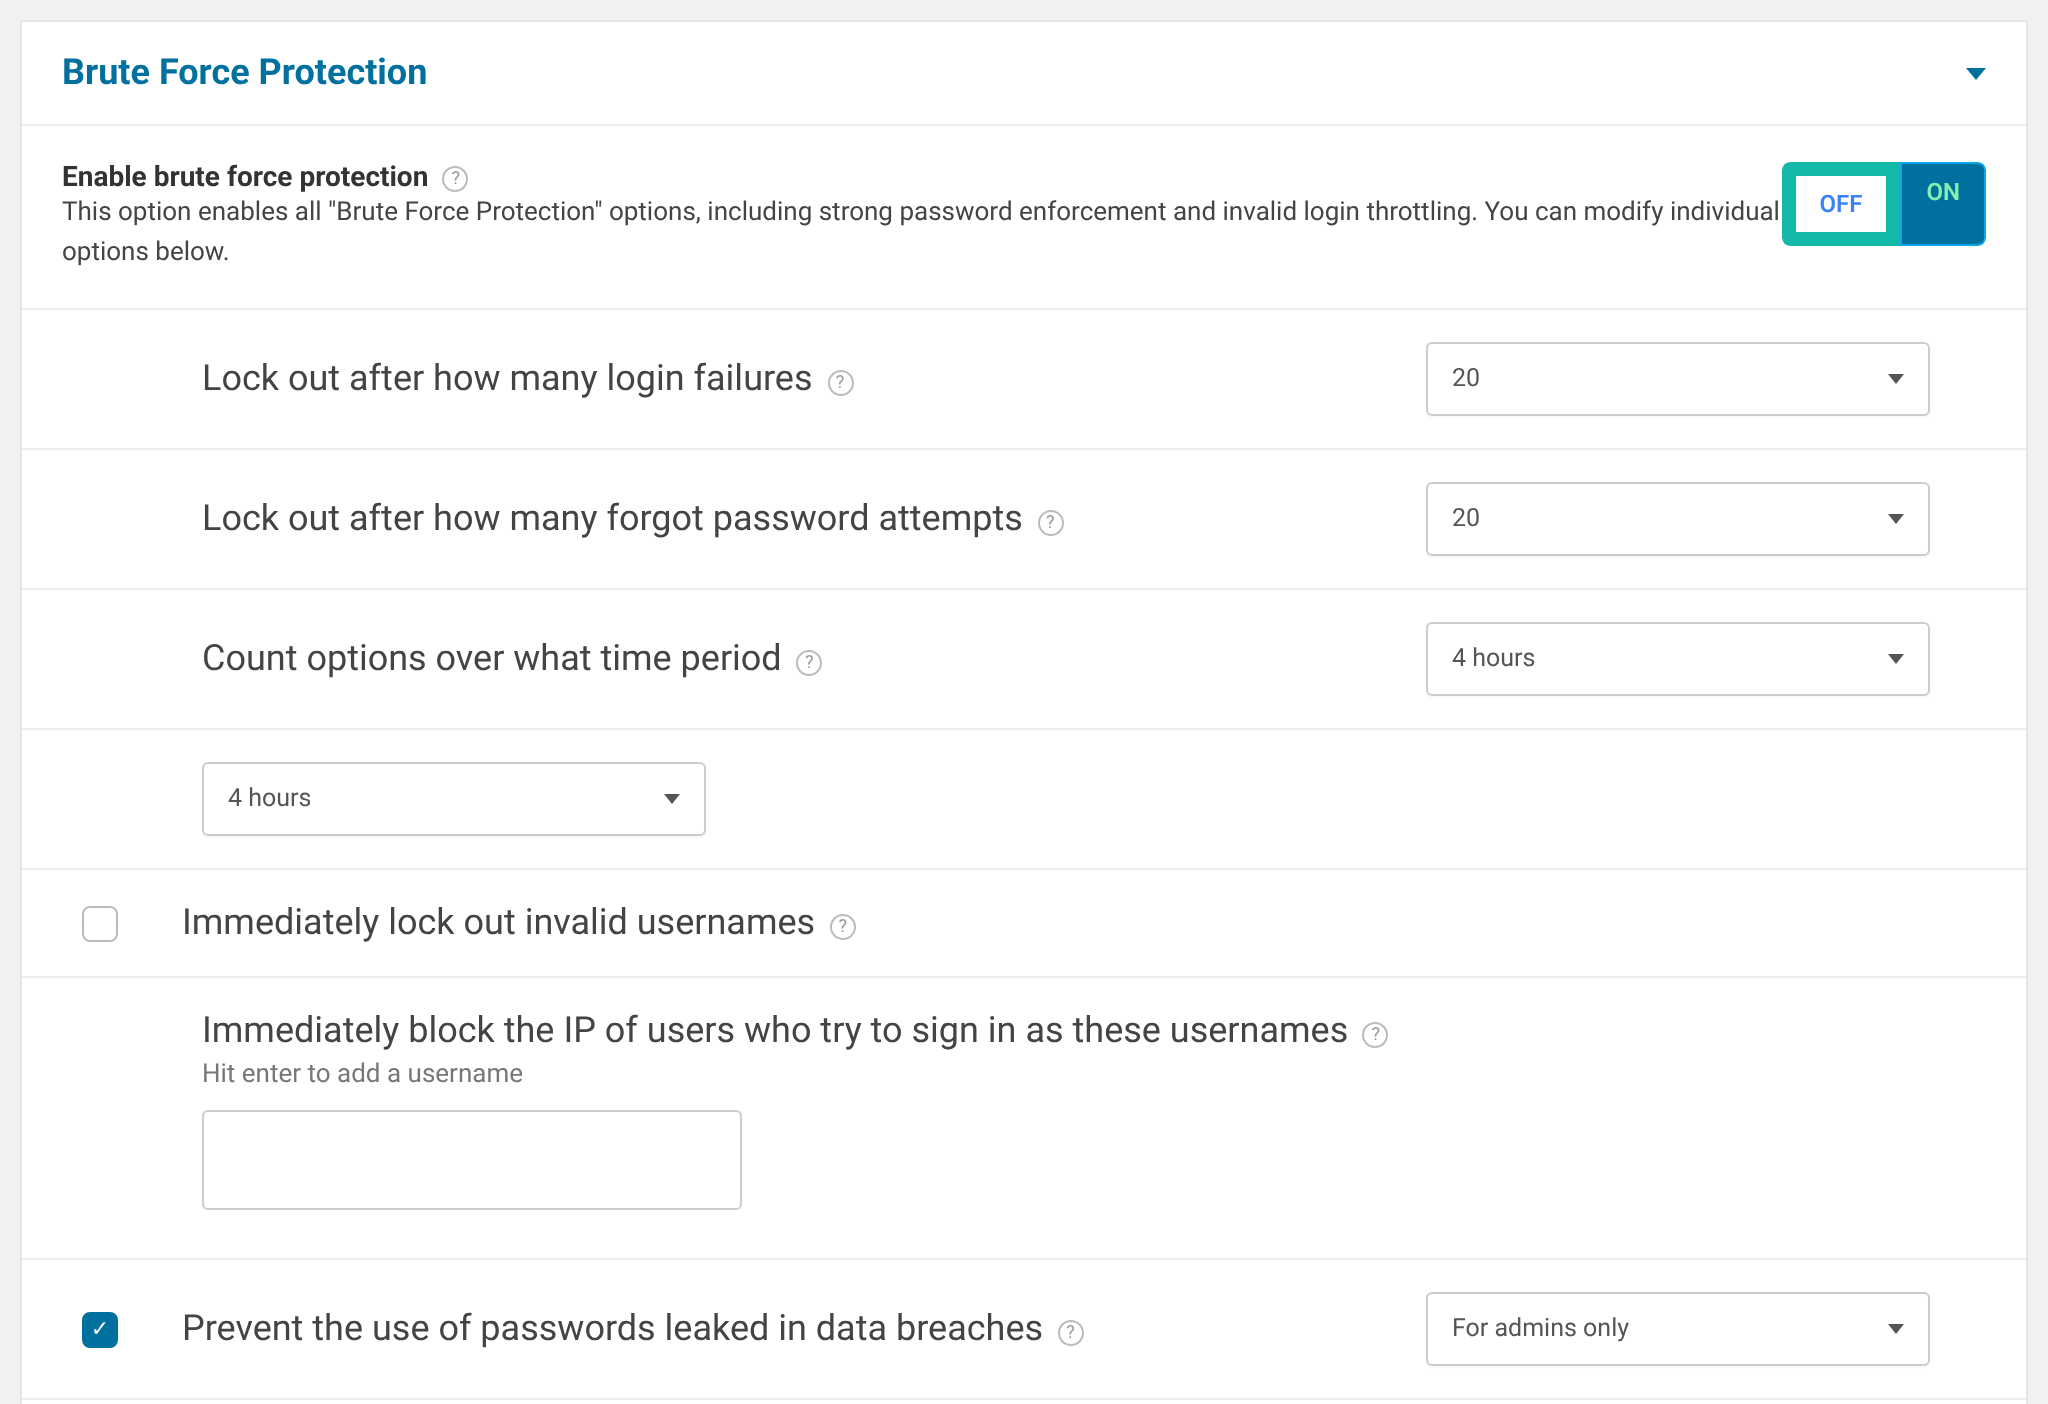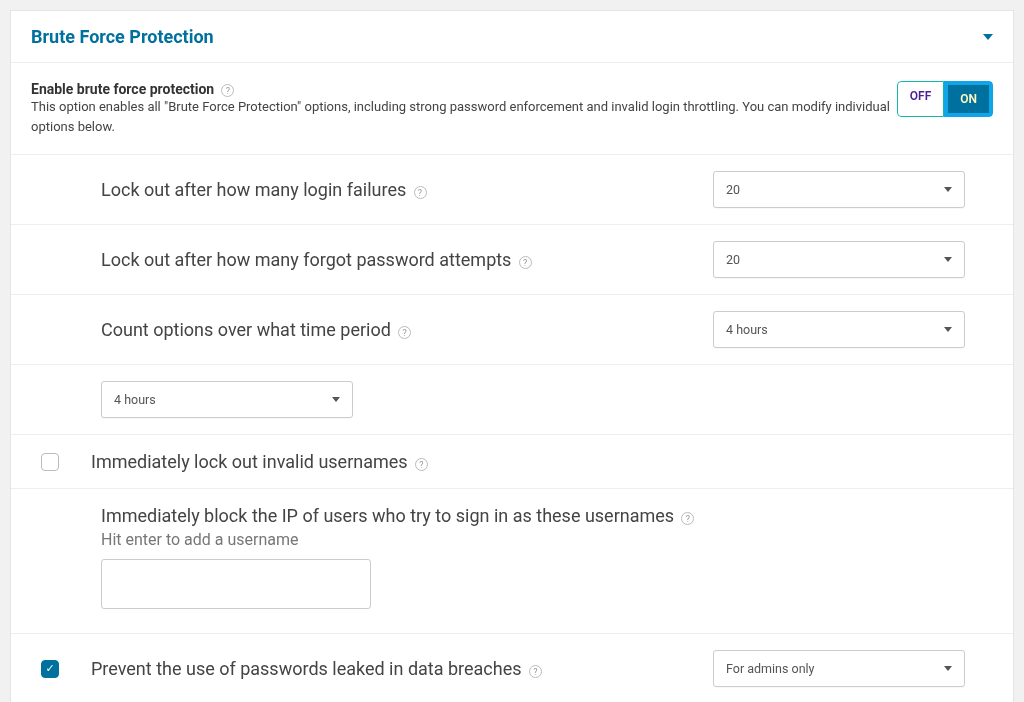--- a/index.html
+++ b/index.html
@@ -83,28 +83,28 @@
     overflow: hidden;
   }
   .toggle div {
     padding: 7px 12px;
     font-size: 12px;
     font-weight: 600;
     cursor: pointer;
   }
   .toggle .off {
     background: #fff;
-    color: #4c1d95;
-    border: 1px solid #14b8a6;
+    color: #3b82f6;
+    border: 7px solid #14b8a6;
     border-radius: 4px 0 0 4px;
   }
   .toggle .on {
     background: #00709e;
-    color: #fef9c3;
-    border: 4px solid #0ea5e9;
+    color: #86efac;
+    border: 1px solid #0ea5e9;
     border-radius: 0 4px 4px 0;
   }
   .checkbox-col {
     width: 60px;
     display: flex;
     align-items: flex-start;
     justify-content: flex-start;
     padding-left: 10px;
   }
   .checkbox {
@@ -148,21 +148,21 @@
     box-shadow: 0 1px 1px rgba(0,0,0,0.03);
   }
   .small-caret {
     width: 0; height: 0;
     border-left: 4px solid transparent;
     border-right: 4px solid transparent;
     border-top: 5px solid #555;
   }
   .sub-label {
     color: #777;
-    font-size: 16px;
+    font-size: 13px;
     margin-top: 4px;
   }
   .text-input-box {
     width: 270px;
     height: 50px;
     border: 1px solid #ccc;
     border-radius: 3px;
     background: #fff;
     margin-top: 10px;
     padding: 8px;

